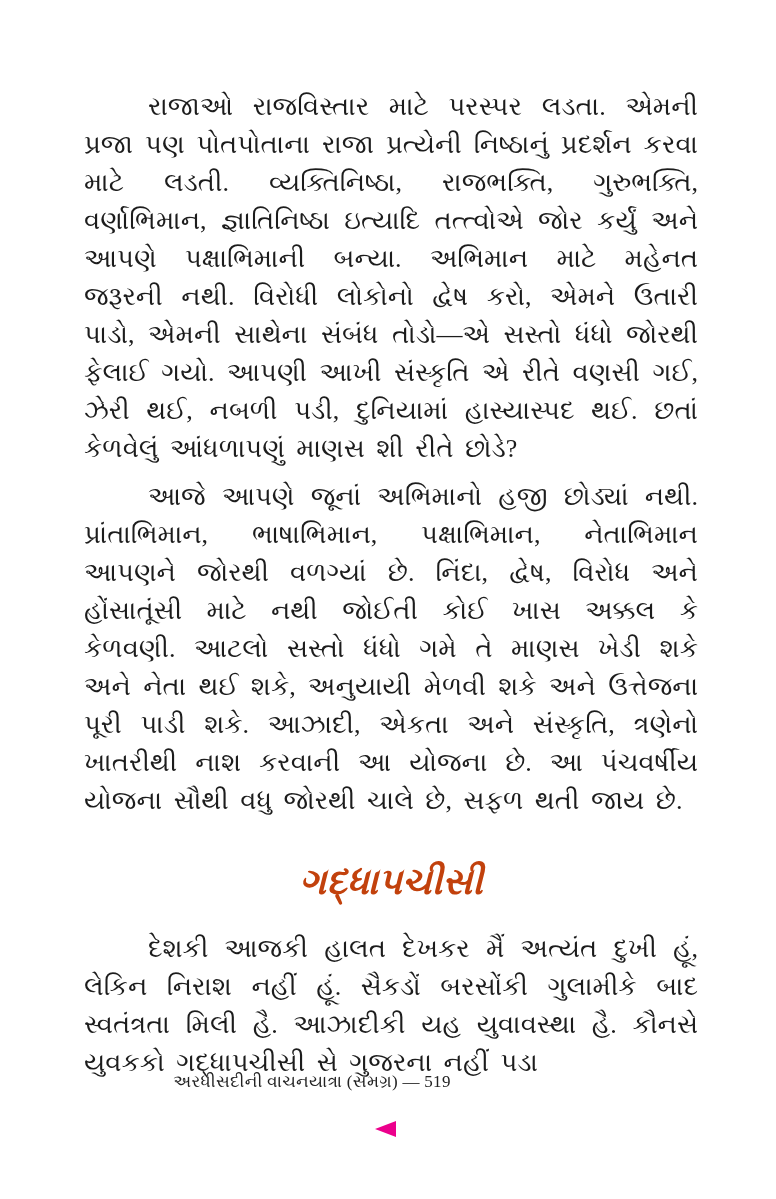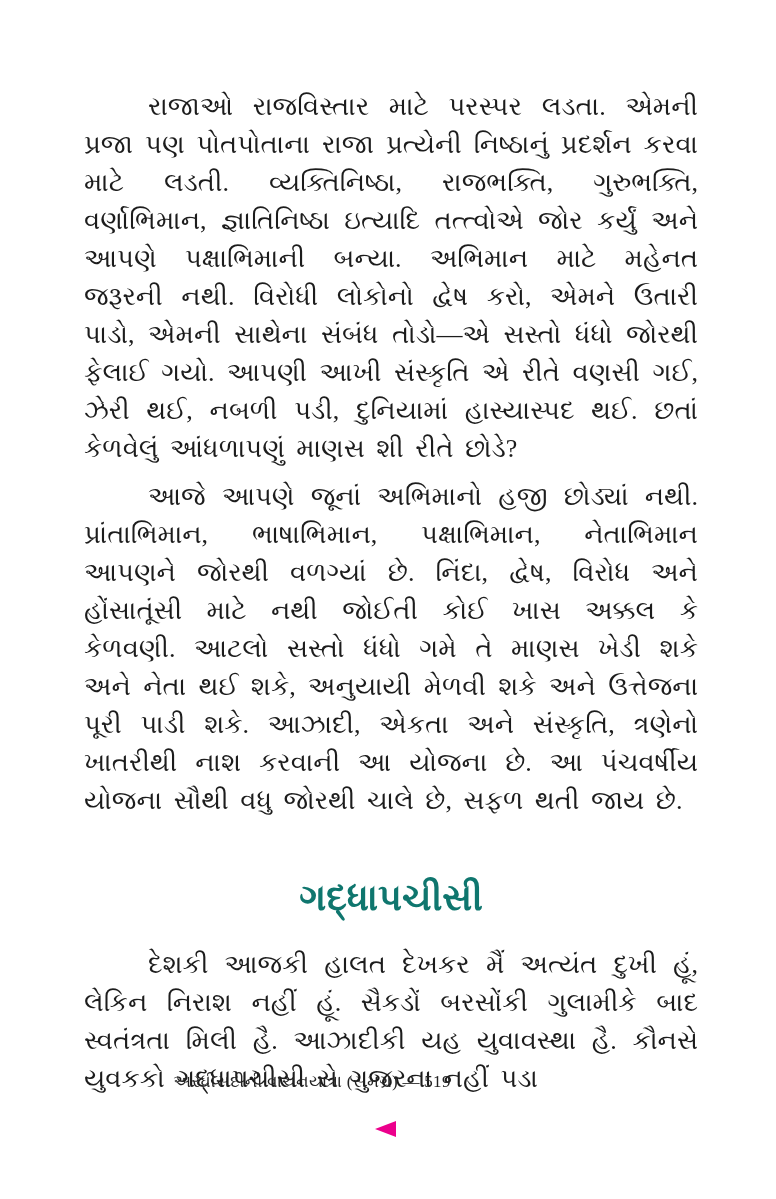--- a/index.html
+++ b/index.html
@@ -26,28 +26,29 @@
     line-height: 38px;
     text-align: justify;
     word-spacing: 5px;
   }
   .body-para {
     margin: 0 0 10px 0;
     text-indent: 64px;
   }
   .section-heading {
     font-family: "Liberation Sans", "DejaVu Sans", sans-serif;
-    color: #0f766e;
+    color: #c2410c;
     text-align: center;
     text-indent: 0;
     font-size: 37px;
     font-weight: bold;
-    margin: 56px 0 26px 0;
+    margin: 40px 0 26px 0;
     line-height: 44px;
     word-spacing: 0;
+    font-style: italic;
   }
   .footer {
     position: absolute;
     left: 0;
     top: 1072px;
     width: 624px;
     text-align: center;
     font-size: 17px;
     letter-spacing: 0.3px;
     color: #222222;

